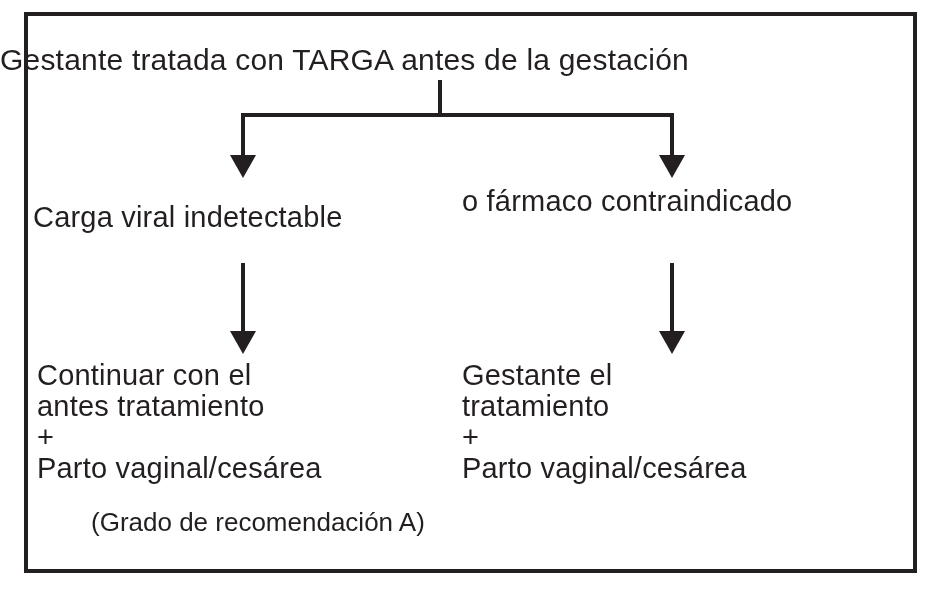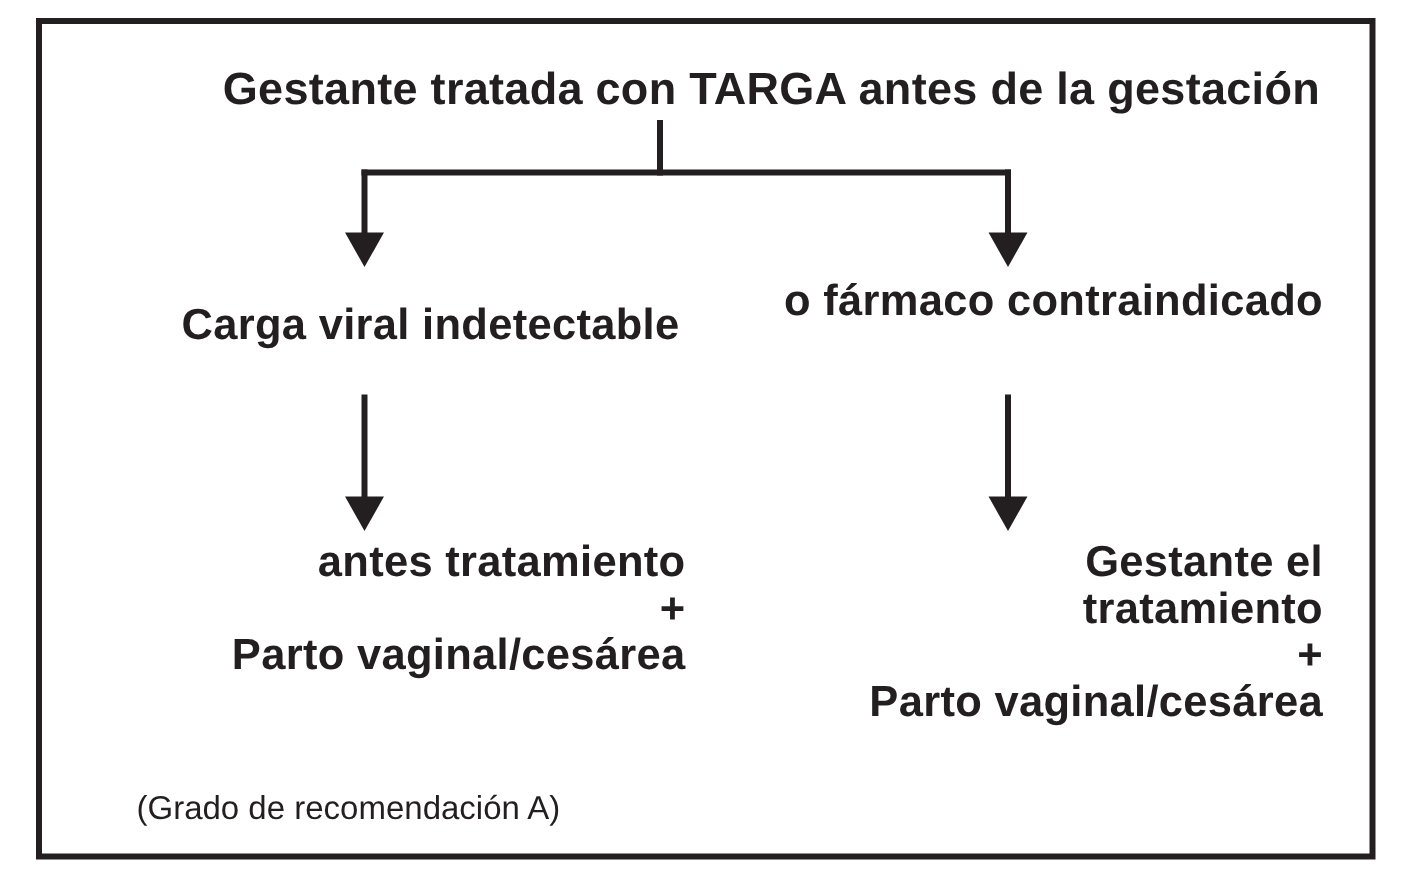--- a/index.html
+++ b/index.html
@@ -28,25 +28,24 @@
   .connectors {
     position: absolute;
     left: 0;
     top: 0;
     width: 938px;
     height: 590px;
     pointer-events: none;
   }
   .node {
     position: absolute;
-    text-align: right;
+    text-align: left;
     line-height: 31px;
     font-size: 29px;
     letter-spacing: 0.2px;
-    font-weight: bold;
   }
   .title-node {
     left: 0;
     top: 42px;
     width: 880px;
     font-size: 30px;
     line-height: 36px;
   }
   .cond-left {
     left: 33px;
@@ -65,22 +64,22 @@
     width: 420px;
   }
   .outcome-right {
     left: 462px;
     top: 360px;
     width: 420px;
   }
   .footnote {
     position: absolute;
     left: 91px;
-    top: 525px;
-    font-size: 22px;
+    top: 508px;
+    font-size: 26px;
     line-height: 28px;
   }
   .stroke-line {
     stroke: #231f20;
     stroke-width: 4;
     fill: none;
   }
   .arrow-head {
     fill: #231f20;
     stroke: none;
@@ -126,20 +125,21 @@
 
   <div class="node cond-left">
     <div>Carga viral indetectable</div>
   </div>
 
   <div class="node cond-right">
     <div>o fármaco contraindicado</div>
   </div>
 
   <div class="node outcome-left">
+    <div>Continuar con el</div>
     <div>antes tratamiento</div>
     <div>+</div>
     <div>Parto vaginal/cesárea</div>
   </div>
 
   <div class="node outcome-right">
     <div>Gestante el</div>
     <div>tratamiento</div>
     <div>+</div>
     <div>Parto vaginal/cesárea</div>

